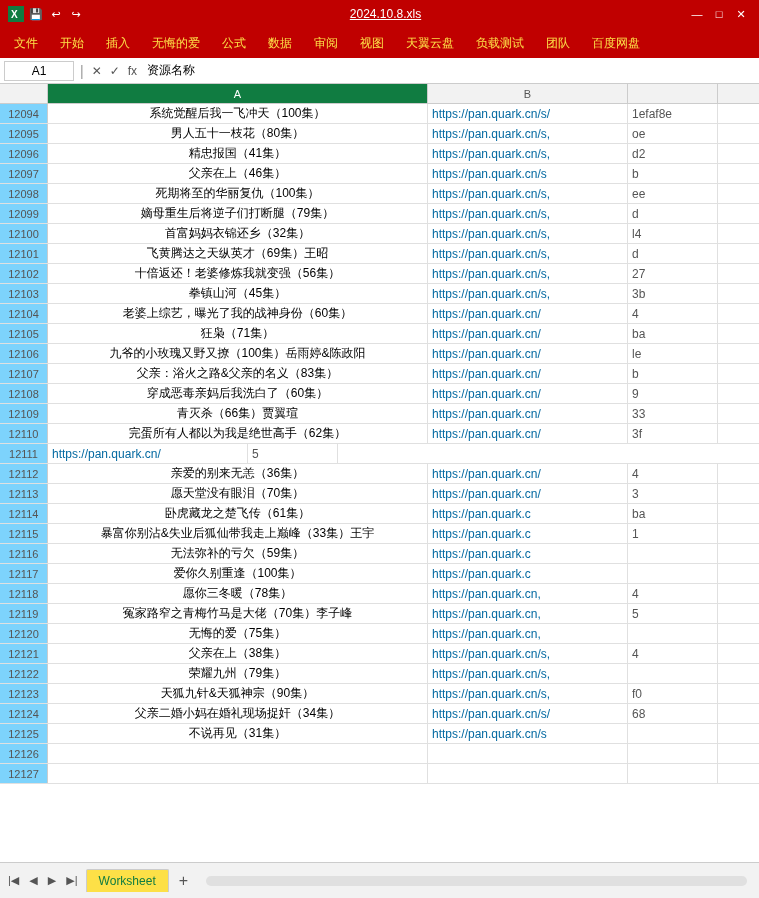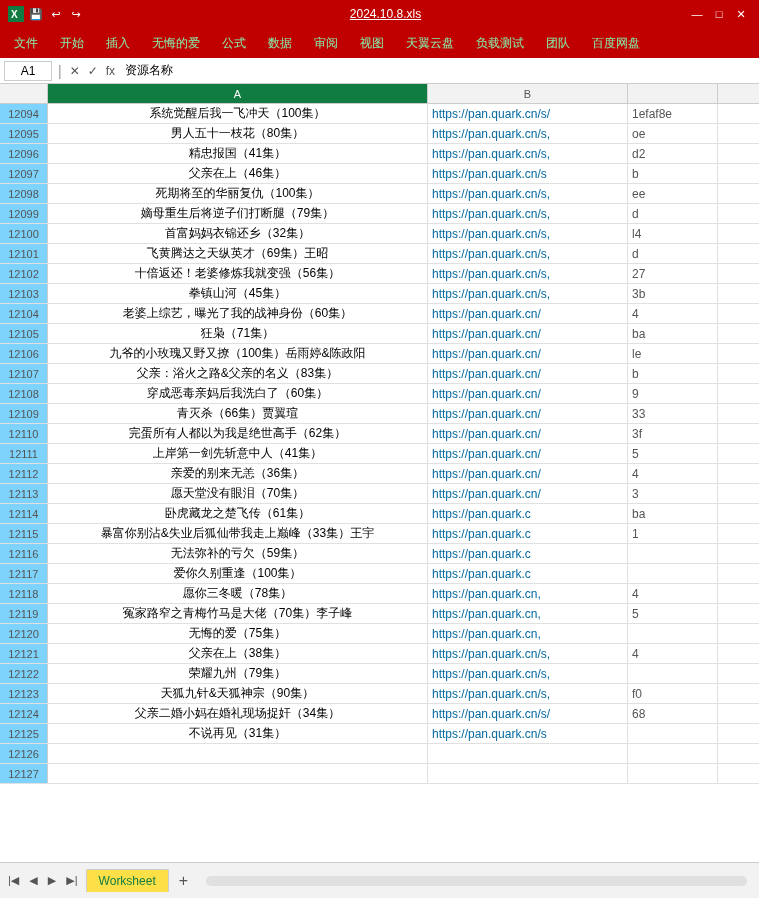--- a/index.html
+++ b/index.html
@@ -24,39 +24,39 @@
     
     .menu-bar {
       background: #c00000;
       height: 30px;
       display: flex;
       align-items: center;
       padding: 0 4px;
       gap: 2px;
     }
     .menu-item {
-      color: #86efac;
+      color: #fde047;
       padding: 4px 10px;
       font-size: 12px;
       cursor: pointer;
       border-radius: 2px;
     }
 
     
     .formula-bar {
       display: flex;
       align-items: center;
       height: 26px;
       border-bottom: 1px solid #ccc;
       background: white;
       padding: 0 4px;
       gap: 4px;
     }
     .cell-ref {
-      width: 48px;
+      width: 70px;
       border: 1px solid #ccc;
       text-align: center;
       font-size: 12px;
       padding: 2px 4px;
       background: white;
     }
     .formula-divider { color: #999; font-size: 14px; padding: 0 2px; }
     .formula-icons { display: flex; gap: 4px; align-items: center; color: #555; }
     .formula-icon { font-size: 12px; cursor: pointer; padding: 0 2px; }
     .formula-input {
@@ -325,21 +325,20 @@
         <div class="cell cell-c">33</div>
       </div>
       <div class="data-row">
         <div class="row-num">12110</div>
         <div class="cell cell-a">完蛋所有人都以为我是绝世高手（62集）</div>
         <div class="cell cell-b">https://pan.quark.cn/</div>
         <div class="cell cell-c">3f</div>
       </div>
       <div class="data-row">
         <div class="row-num">12111</div>
-        <div class="cell cell-a">上岸第一剑先斩意中人（41集）</div>
         <div class="cell cell-b">https://pan.quark.cn/</div>
         <div class="cell cell-c">5</div>
       </div>
       <div class="data-row">
         <div class="row-num">12112</div>
         <div class="cell cell-a">亲爱的别来无恙（36集）</div>
         <div class="cell cell-b">https://pan.quark.cn/</div>
         <div class="cell cell-c">4</div>
       </div>
       <div class="data-row">

